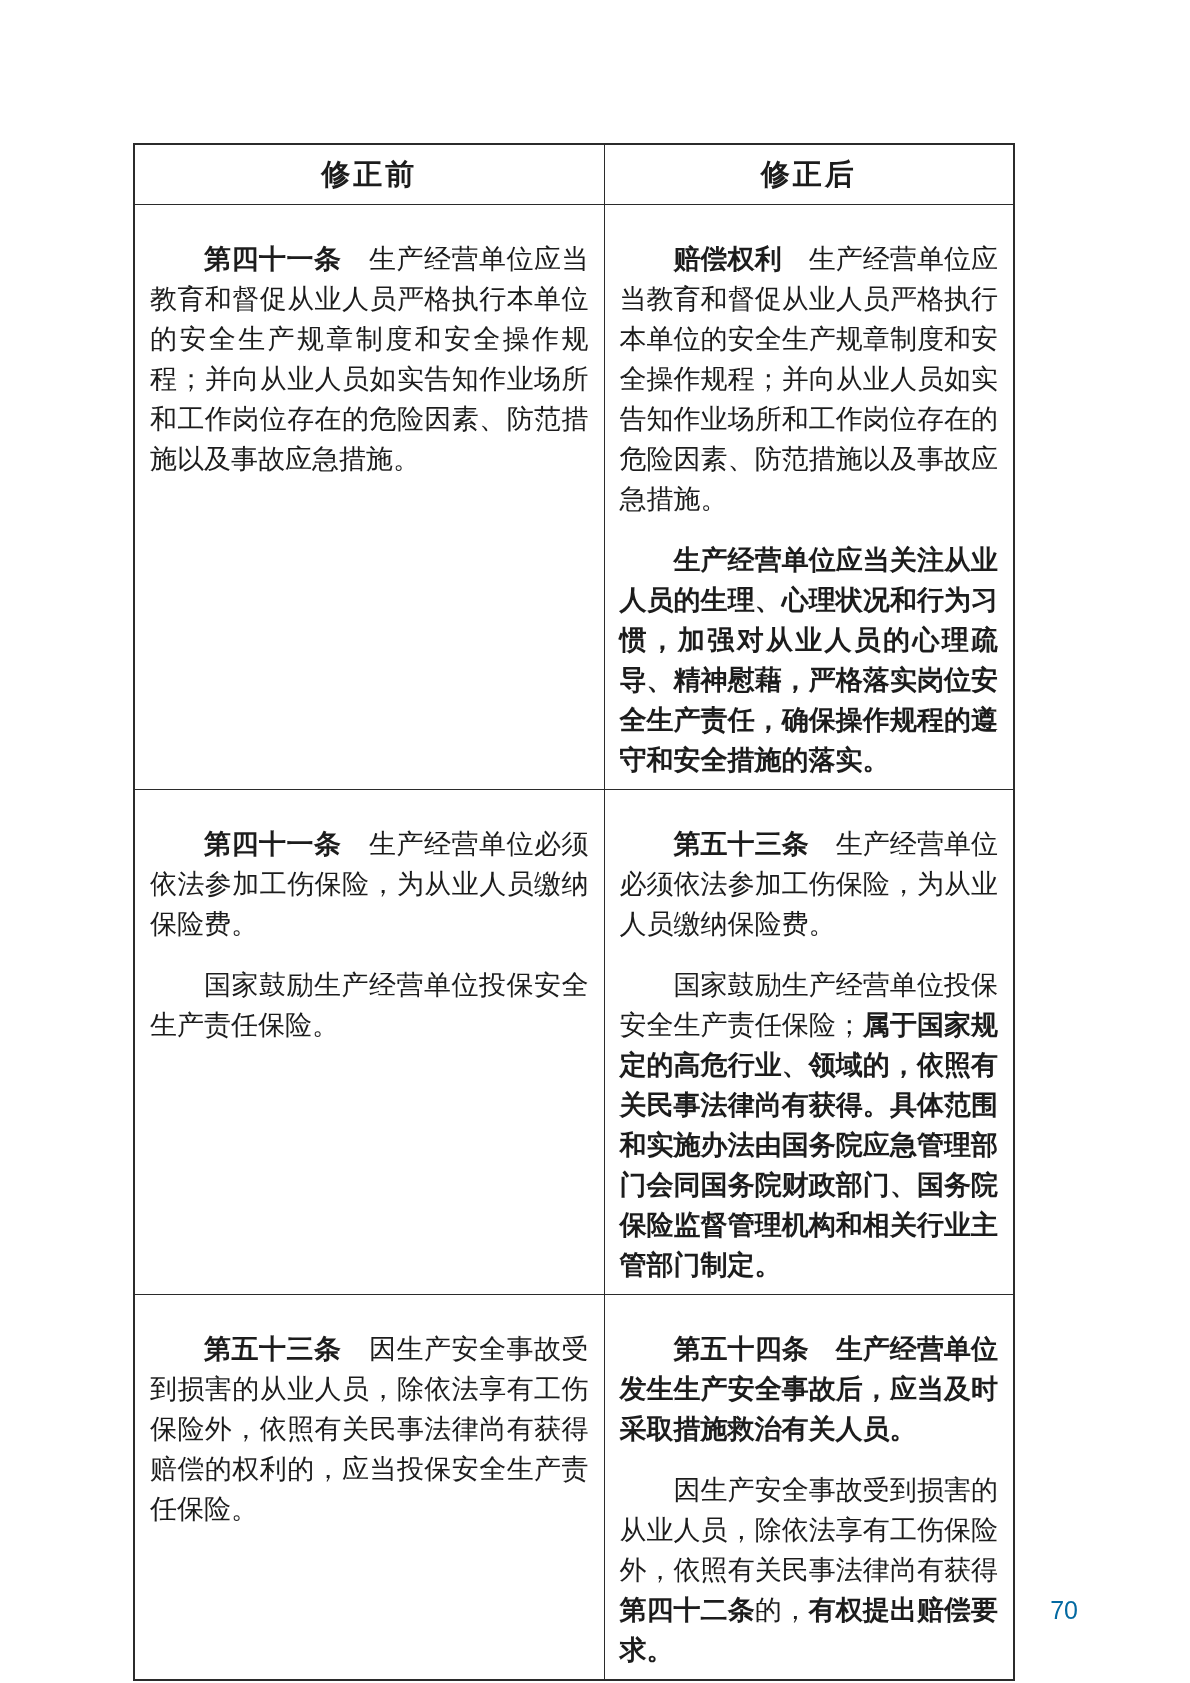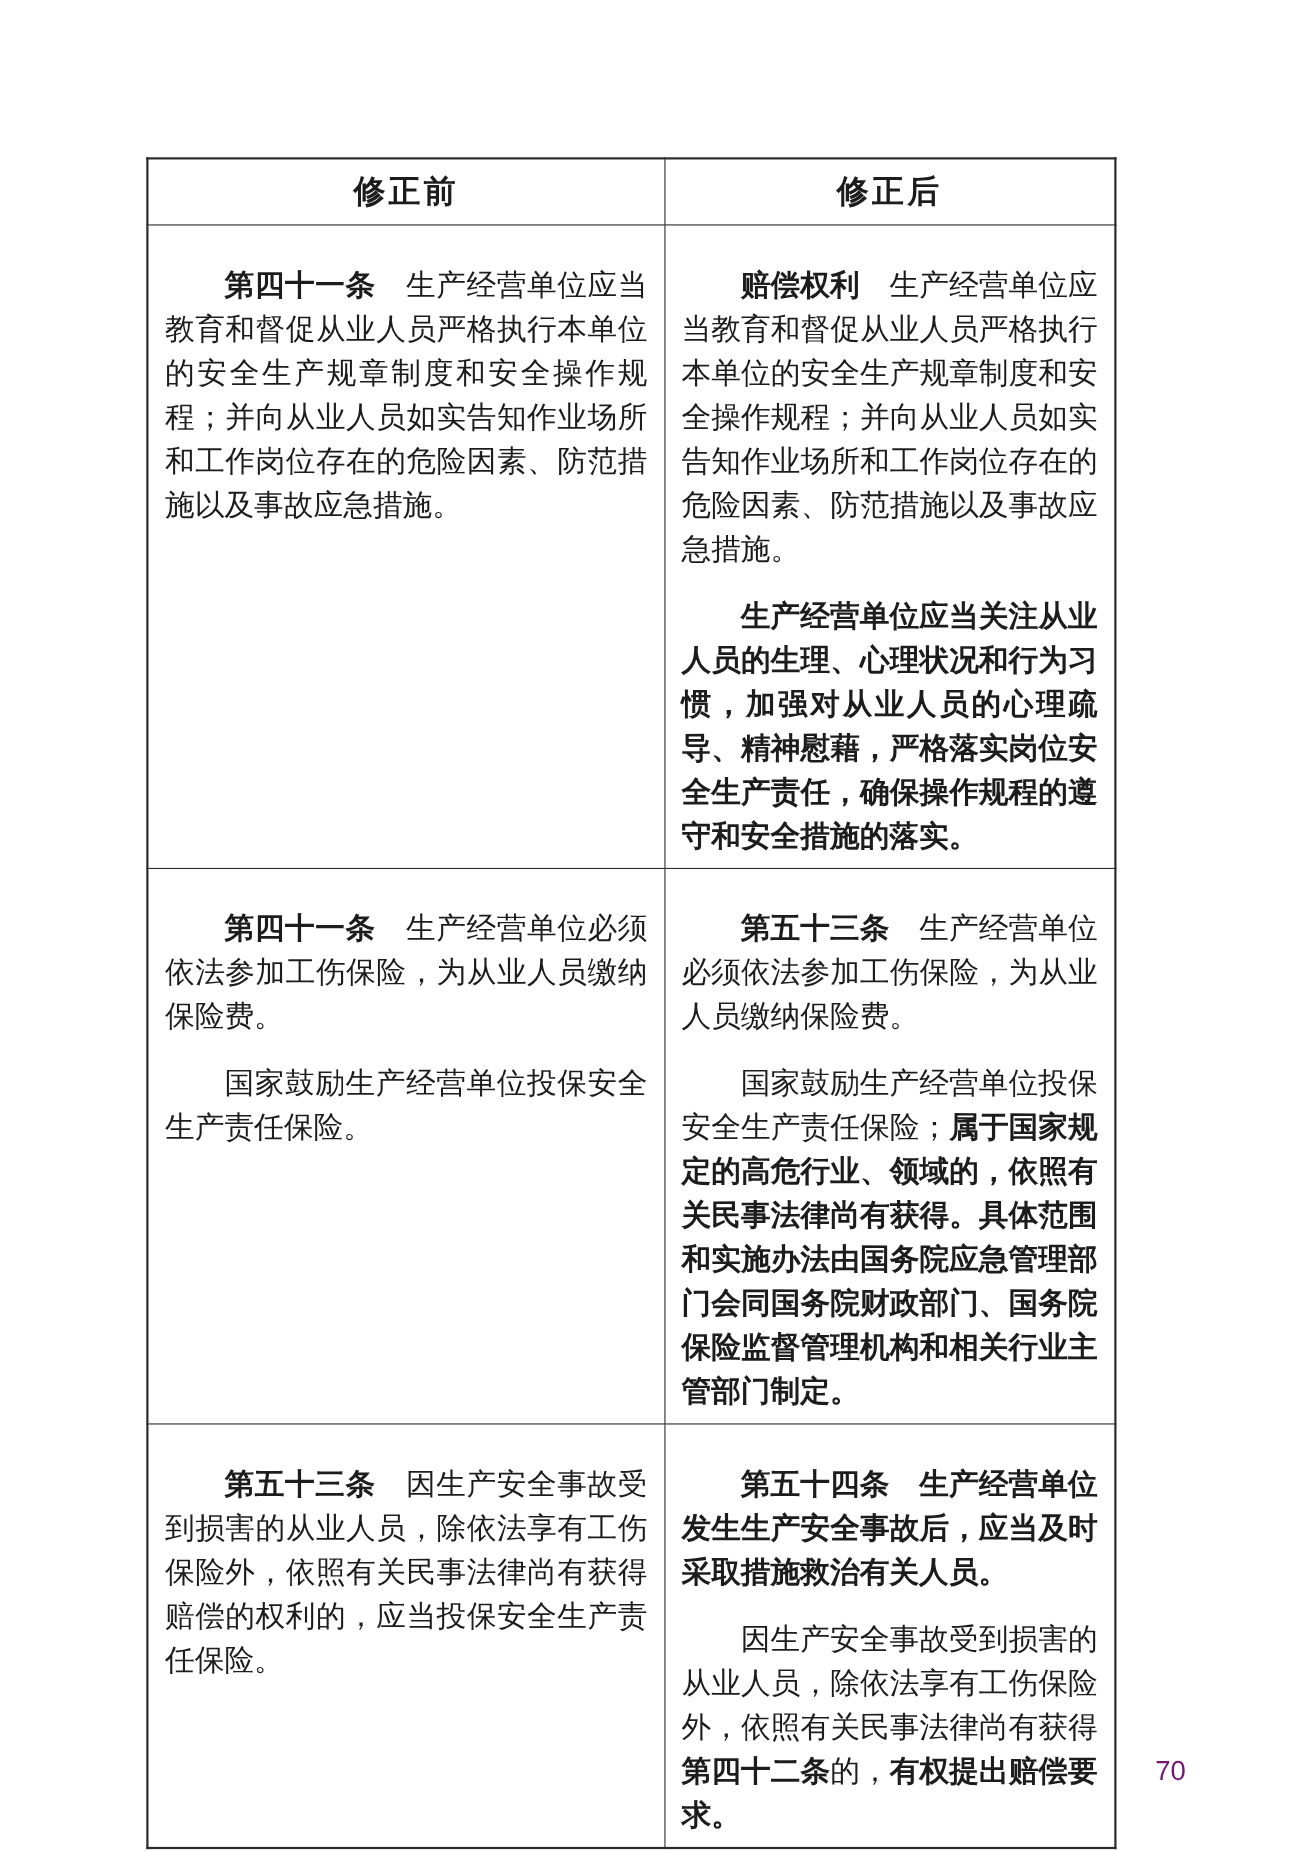--- a/index.html
+++ b/index.html
@@ -47,21 +47,21 @@
   .seg{ font-weight:400; }
   .seg.bold{
     font-family:"Liberation Sans","DejaVu Sans",sans-serif;
     font-weight:700;
   }
   .page-number{
     position:absolute;
     right:112px;top:1596px;
     font-family:"Liberation Sans","DejaVu Sans",sans-serif;
     font-size:25px;
-    color:#701a75;
+    color:#0369a1;
   }
 </style>
 </head>
 <body>
 
 <div class="page">
   <table class="cmp">
     <colgroup>
       <col style="width:470px">
       <col style="width:410px">

